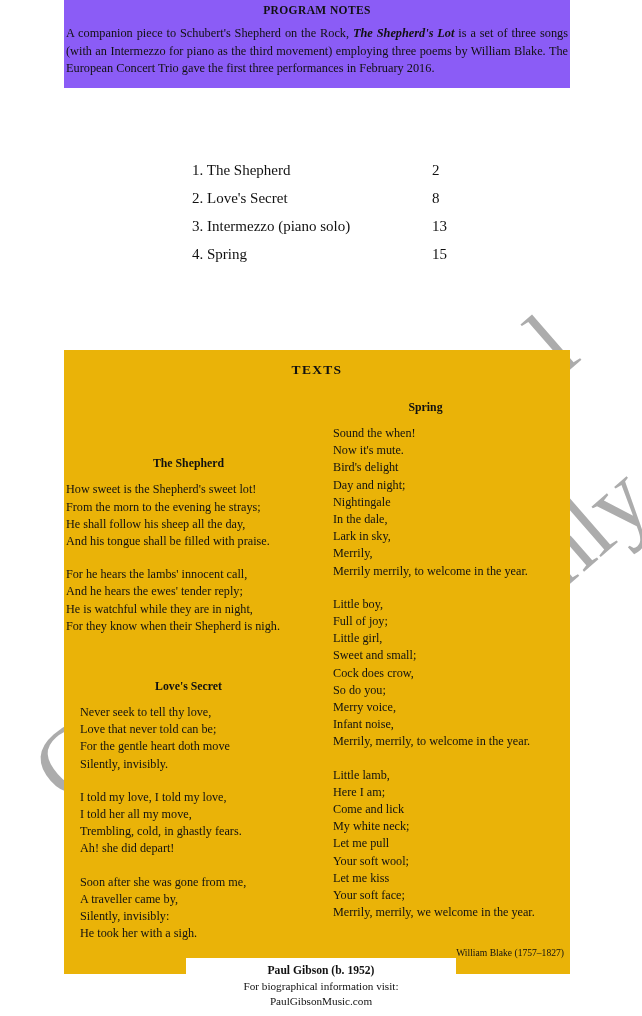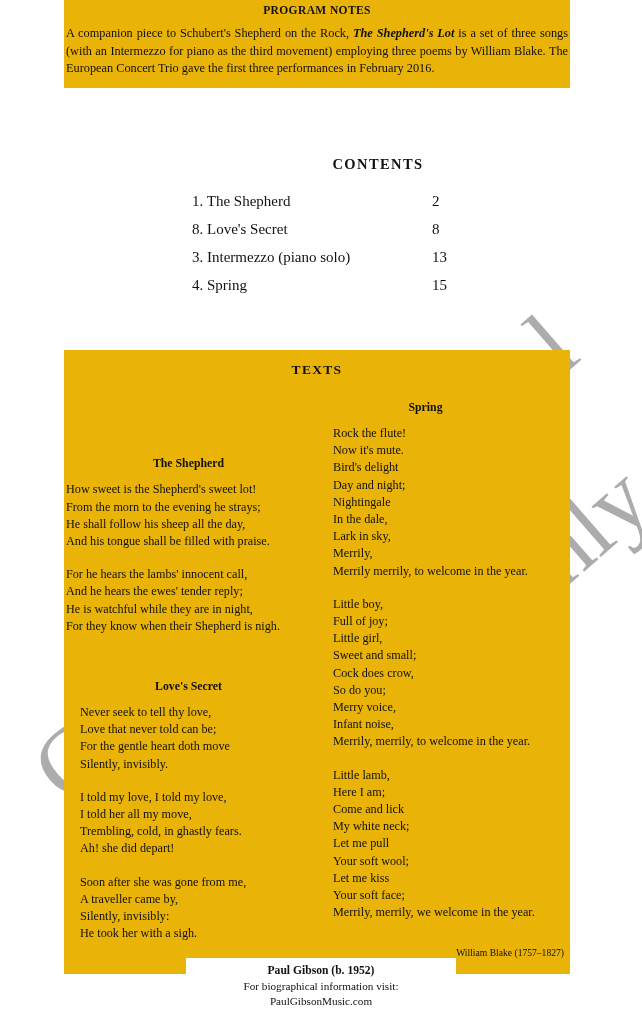--- a/index.html
+++ b/index.html
@@ -15,21 +15,21 @@
     font-family: "Liberation Serif", serif;
     color: #111111;
   }
 
   
   .program-notes {
     position: absolute;
     left: 64px;
     top: 0px;
     width: 506px;
-    background: #eab308;
+    background: #8b5cf6;
     padding: 4px 0 10px 0;
     box-sizing: border-box;
     z-index: 3;
   }
   .program-notes h2 {
     margin: 0 0 9px 0;
     font-size: 11.5px;
     font-weight: bold;
     text-align: center;
     letter-spacing: .4px;
@@ -192,28 +192,27 @@
 <body>
 
 <div class="page-bg"></div>
 
 <section class="program-notes">
   <h2>PROGRAM NOTES</h2>
   <p><span>A companion piece to Schubert's </span><span class="it">Shepherd on the Rock</span><span>, </span><span class="bi">The Shepherd's Lot</span><span> is a set of three songs (with an Intermezzo for piano as the third movement) employing three poems by William Blake. The European Concert Trio gave the first three performances in February 2016.</span></p>
 </section>
 
 <section class="contents">
-  <h2>CONTENTS</h2>
 
   <div class="contents-row">
     <span class="c-title">1. The Shepherd</span>
     <span class="c-page">2</span>
   </div>
   <div class="contents-row">
-    <span class="c-title">8. Love's Secret</span>
+    <span class="c-title">2. Love's Secret</span>
     <span class="c-page">8</span>
   </div>
   <div class="contents-row">
     <span class="c-title">3. Intermezzo (piano solo)</span>
     <span class="c-page">13</span>
   </div>
   <div class="contents-row">
     <span class="c-title">4. Spring</span>
     <span class="c-page">15</span>
   </div>
@@ -265,21 +264,21 @@
         <div>He took her with a sigh.</div>
       </div>
 
     </div>
 
     <div class="col col-right">
 
       <div class="song-title right-title">Spring</div>
 
       <div class="stanza">
-        <div>Rock the flute!</div>
+        <div>Sound the when!</div>
         <div>Now it's mute.</div>
         <div>Bird's delight</div>
         <div>Day and night;</div>
         <div>Nightingale</div>
         <div>In the dale,</div>
         <div>Lark in sky,</div>
         <div>Merrily,</div>
         <div>Merrily merrily, to welcome in the year.</div>
       </div>
 

